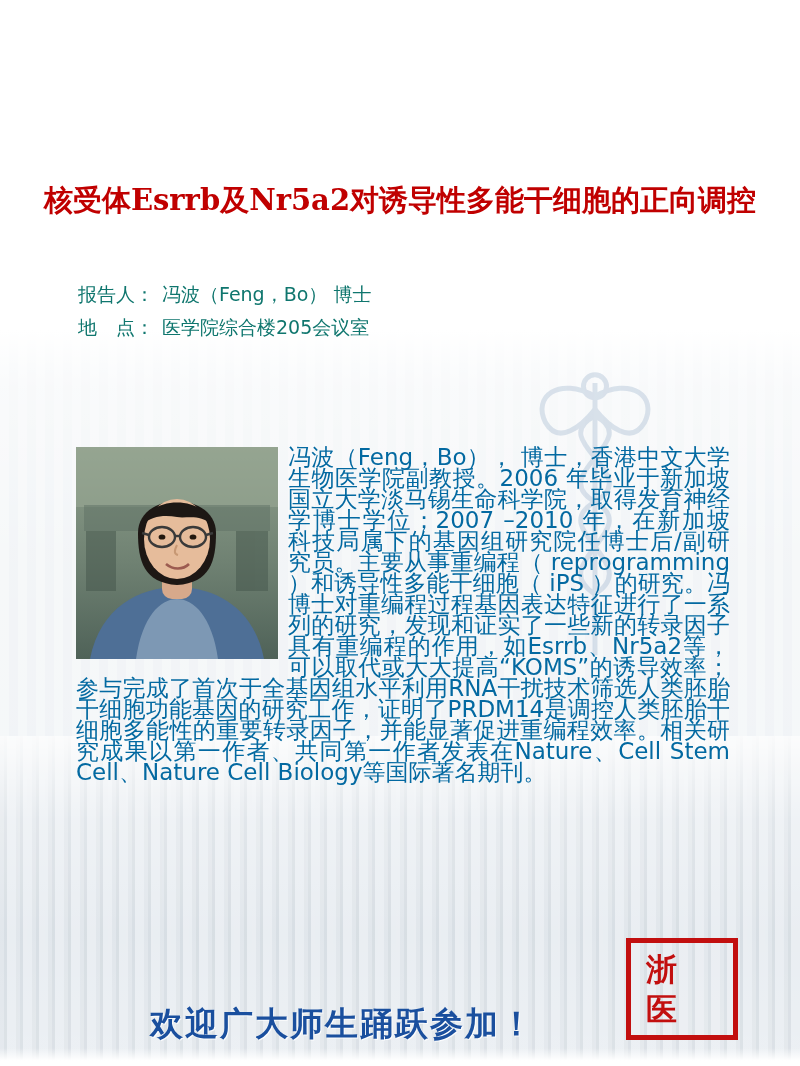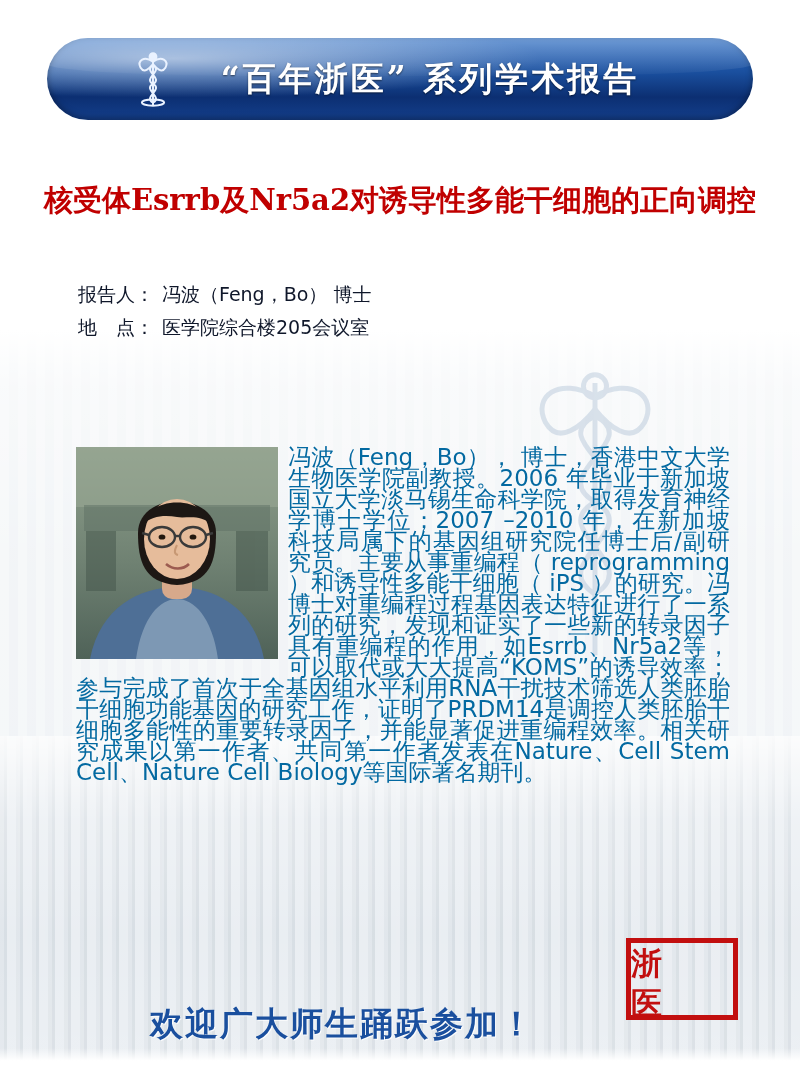--- a/index.html
+++ b/index.html
@@ -121,21 +121,21 @@
     z-index: 2;
   }
 
   
   .info {
     position: absolute;
     left: 78px;
     top: 278px;
     z-index: 2;
     font-size: 19px;
-    color: #0f172a;
+    color: #0f766e;
     line-height: 33px;
   }
   .info-row {
     white-space: nowrap;
   }
   .info-label {
     display: inline-block;
     width: 84px;
   }
   .info-value {
@@ -190,27 +190,28 @@
     text-shadow: 1px 1px 0 rgba(255,255,255,0.85);
     margin-top: 40px;
   }
 
   
   .seal {
     position: absolute;
     left: 626px;
     top: 938px;
     width: 112px;
-    height: 82px;
+    height: 102px;
     z-index: 3;
     border: 5px solid #c20f0f;
     background: rgba(255,255,255,0.05);
     box-sizing: border-box;
     display: grid;
     grid-template-columns: 1fr 1fr;
+    padding-left: 15px;
   }
   .seal-col {
     display: flex;
     flex-direction: column;
     align-items: center;
     justify-content: center;
     color: #c20f0f;
     font-family: "DejaVu Serif", "Liberation Serif", serif;
     font-weight: bold;
     font-size: 31px;
@@ -241,34 +242,20 @@
     <g fill="none" stroke="#8fa9c6" stroke-width="3">
       <line x1="100" y1="20" x2="100" y2="185"></line>
       <path d="M100 40 C70 55 130 75 100 92 C70 109 130 129 100 148"></path>
       <path d="M100 40 C130 55 70 75 100 92 C130 109 70 129 100 148"></path>
       <path d="M100 28 C78 16 62 28 70 44 C78 58 92 46 100 36"></path>
       <path d="M100 28 C122 16 138 28 130 44 C122 58 108 46 100 36"></path>
       <circle cx="100" cy="22" r="7"></circle>
     </g>
   </svg>
 
-  <div class="banner">
-    <svg class="banner-logo" viewBox="0 0 100 100">
-      <g fill="none" stroke="#eaf2ff" stroke-width="3.2">
-        <line x1="50" y1="16" x2="50" y2="92"></line>
-        <path d="M50 28 C33 37 67 49 50 58 C33 67 67 79 50 88"></path>
-        <path d="M50 28 C67 37 33 49 50 58 C67 67 33 79 50 88"></path>
-        <path d="M50 22 C36 12 24 20 30 32 C36 42 45 32 50 26"></path>
-        <path d="M50 22 C64 12 76 20 70 32 C64 42 55 32 50 26"></path>
-        <circle cx="50" cy="14" r="5.5" fill="#eaf2ff"></circle>
-        <ellipse cx="50" cy="88" rx="18" ry="5"></ellipse>
-      </g>
-    </svg>
-    <div class="banner-title">“百年浙医” 系列学术报告</div>
-  </div>
 
   <div class="main-title">核受体Esrrb及Nr5a2对诱导性多能干细胞的正向调控</div>
 
   <div class="info">
     <div class="info-row">
       <span class="info-label">报告人：</span><span class="info-value">冯波（Feng，Bo） 博士</span>
     </div>
     <div class="info-row">
       <span class="info-label">地　点：</span><span class="info-value">医学院综合楼205会议室</span>
     </div>

